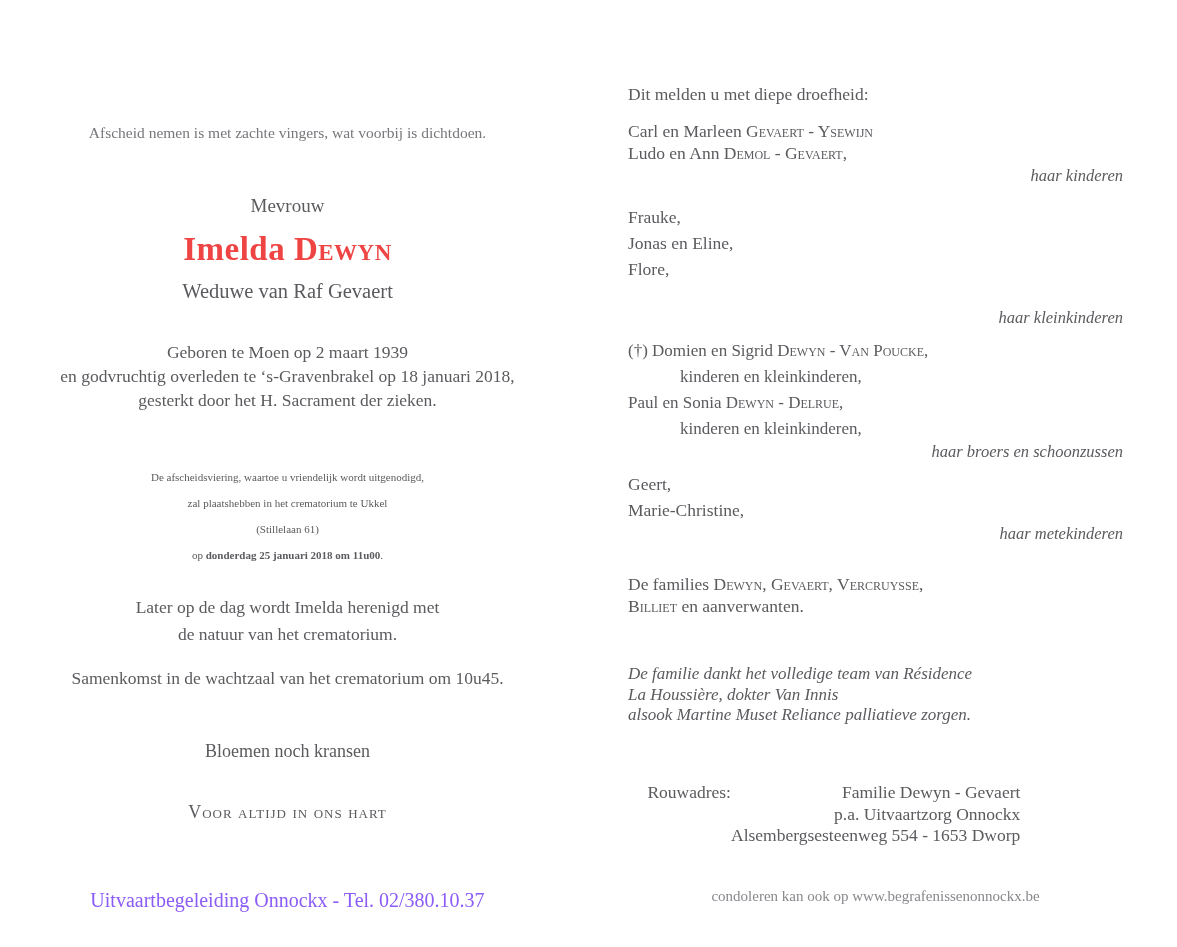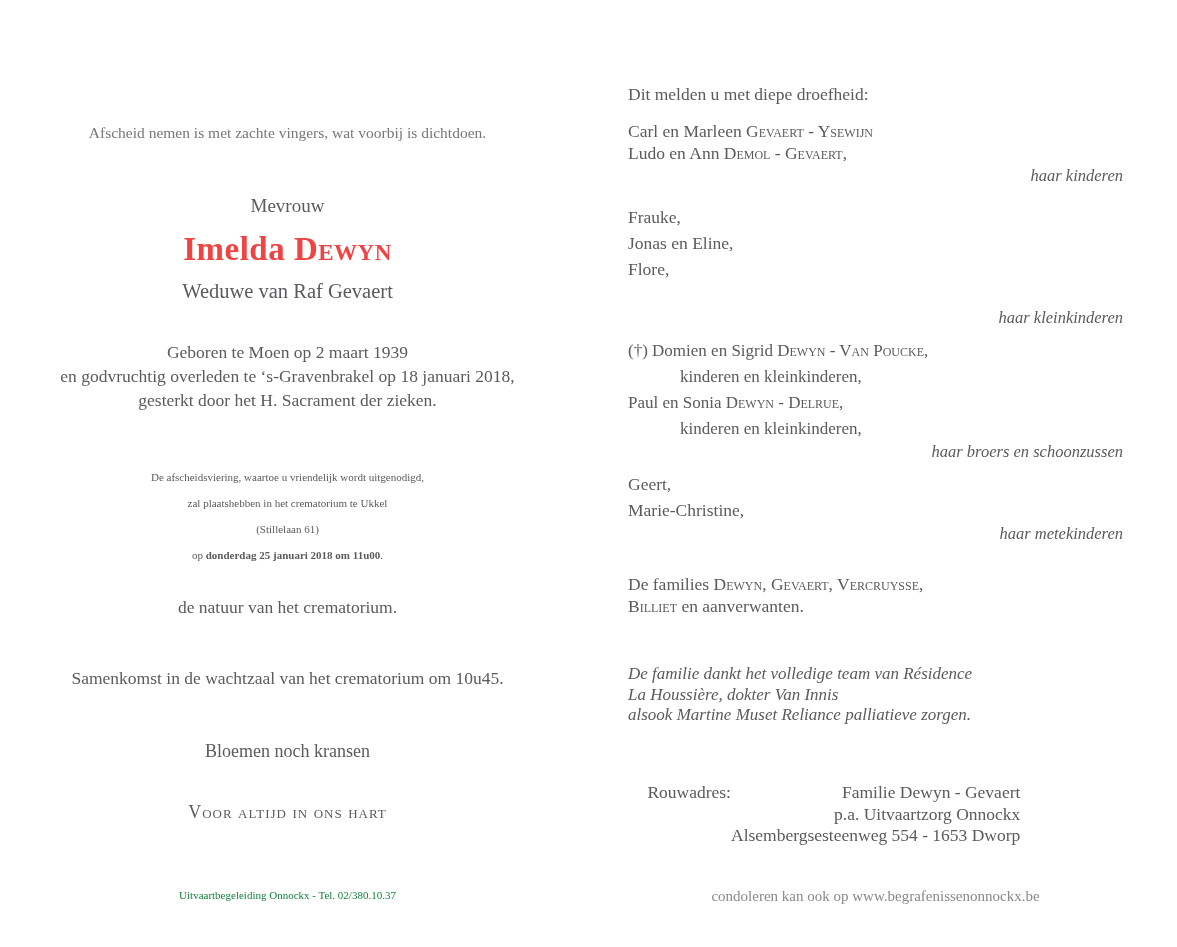--- a/index.html
+++ b/index.html
@@ -27,21 +27,21 @@
     top: 231px; font-size: 33px; font-weight: bold;
     color: #ef4444; letter-spacing: 0.5px;
   }
   .subtitle   { top: 280px; font-size: 20.5px; }
   .birth      { top: 340px; font-size: 17.5px; line-height: 24px; }
   .ceremony   { top: 464px; font-size: 11px; line-height: 26px; }
   .reunion    { top: 594px; font-size: 17.5px; line-height: 27px; }
   .gathering  { top: 668px; font-size: 17.5px; }
   .flowers    { top: 741px; font-size: 18px; }
   .motto      { top: 802px; font-size: 18px; letter-spacing: 1px; }
-  .lfooter    { top: 889px; font-size: 11px; color: #15803d; }
+  .lfooter    { top: 889px; font-size: 20px; color: #8b5cf6; }
 
   
   .col-right { left: 628px; width: 495px; text-align: left; }
 
   .intro        { top: 84px;  font-size: 17.5px; }
   .children     { top: 121px; font-size: 17.5px; line-height: 21.5px; }
   .role-label   { font-size: 16.5px; font-style: italic; text-align: right; }
   .lab-children { top: 166px; text-align: right; }
   .gchildren    { top: 204px; font-size: 17.5px; line-height: 26px; }
   .lab-gchildren{ top: 308px; }
@@ -76,20 +76,21 @@
   </div>
 
   <div class="abs col-left ceremony">
     <div>De afscheidsviering, waartoe u vriendelijk wordt uitgenodigd,</div>
     <div>zal plaatshebben in het crematorium te Ukkel</div>
     <div>(Stillelaan 61)</div>
     <div><span>op </span><span class="run-b">donderdag 25 januari 2018 om 11u00</span><span>.</span></div>
   </div>
 
   <div class="abs col-left reunion">
+    <div>Later op de dag wordt Imelda herenigd met</div>
     <div>de natuur van het crematorium.</div>
   </div>
 
   <div class="abs col-left gathering">Samenkomst in de wachtzaal van het crematorium om 10u45.</div>
 
   <div class="abs col-left flowers">Bloemen noch kransen</div>
 
   <div class="abs col-left motto"><span class="run-sc">Voor altijd in ons hart</span></div>
 
   <div class="abs col-left lfooter">Uitvaartbegeleiding Onnockx - Tel. 02/380.10.37</div>

